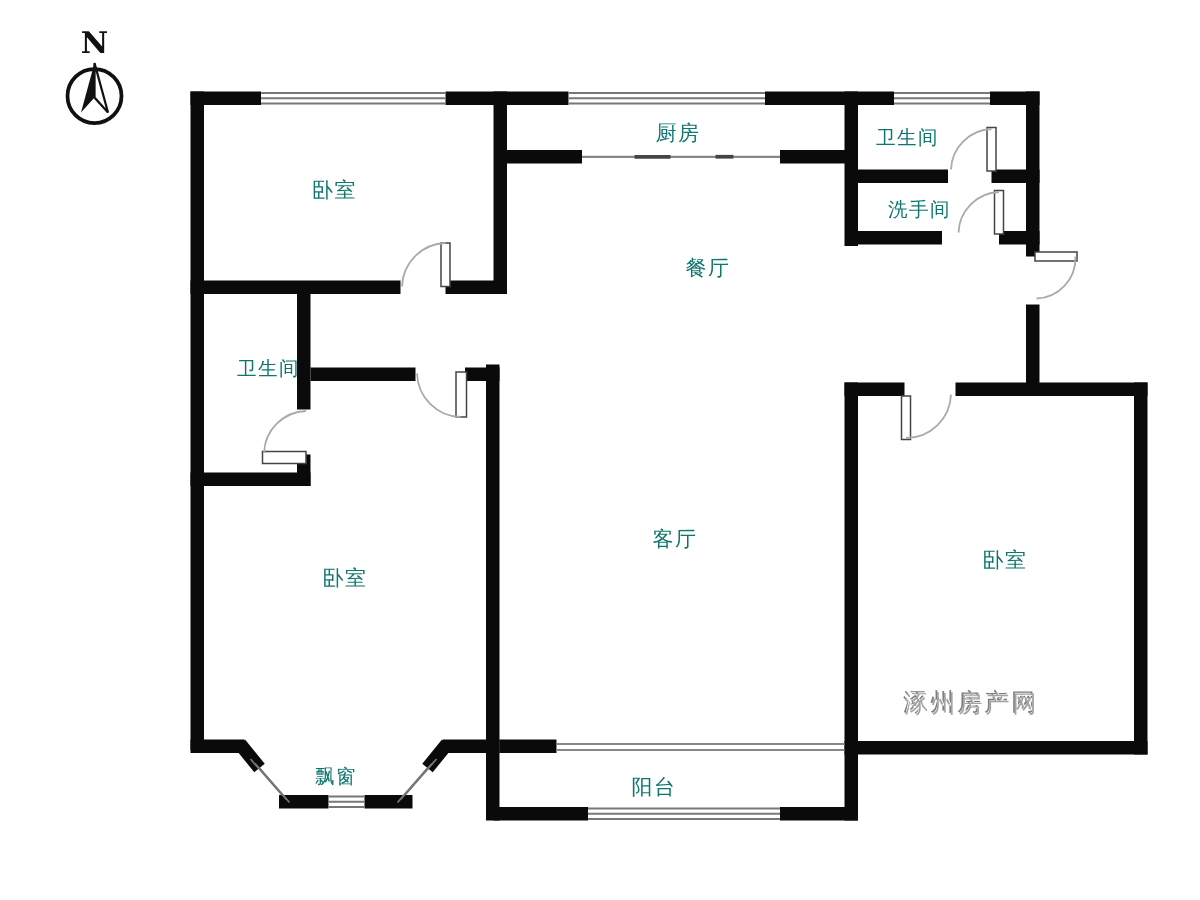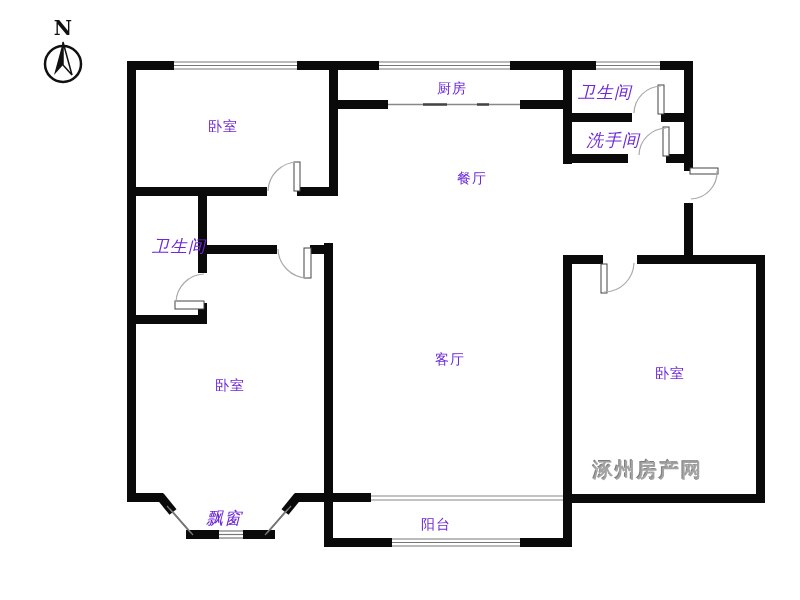--- a/index.html
+++ b/index.html
@@ -3,31 +3,31 @@
 <meta charset="utf-8">
 <style>
   html,body{margin:0;padding:0;background:#fff;}
   #canvas{
     position:relative;width:800px;height:600px;background:#ffffff;
     font-family:"DejaVu Sans","Liberation Sans",sans-serif;overflow:hidden;
   }
   #plan-svg{position:absolute;left:0;top:0;}
   .room-label{
     position:absolute;transform:translate(-50%,-50%);
-    font-size:14px;letter-spacing:1px;color:#6d28d9;white-space:nowrap;
+    font-size:14px;letter-spacing:1px;color:#0f766e;white-space:nowrap;
   }
-  .room-label.small{font-size:17px;font-style:italic;}
+  .room-label.small{font-size:13px;}
   .compass-n{
     position:absolute;transform:translate(-50%,-50%);
     font-family:"DejaVu Serif","Liberation Serif",serif;
     font-weight:bold;font-size:20px;color:#111;
   }
   .wm-name{
     position:absolute;left:648px;top:470px;transform:translate(-50%,-50%);
-    font-size:20px;font-weight:bold;letter-spacing:2px;color:#a3a3a3;
+    font-size:16px;font-weight:normal;letter-spacing:2px;color:#a3a3a3;
     text-shadow:1px 1px 0 #ffffff,-1px -1px 0 #7e7e7e;white-space:nowrap;
   }
   .wm-url{
     position:absolute;left:648px;top:494px;transform:translate(-50%,-50%);
     font-size:18px;font-weight:bold;color:#8f8f8f;letter-spacing:0px;
     text-shadow:1px 1px 0 #ffffff;white-space:nowrap;
   }
 </style>
 </head>
 <body>

